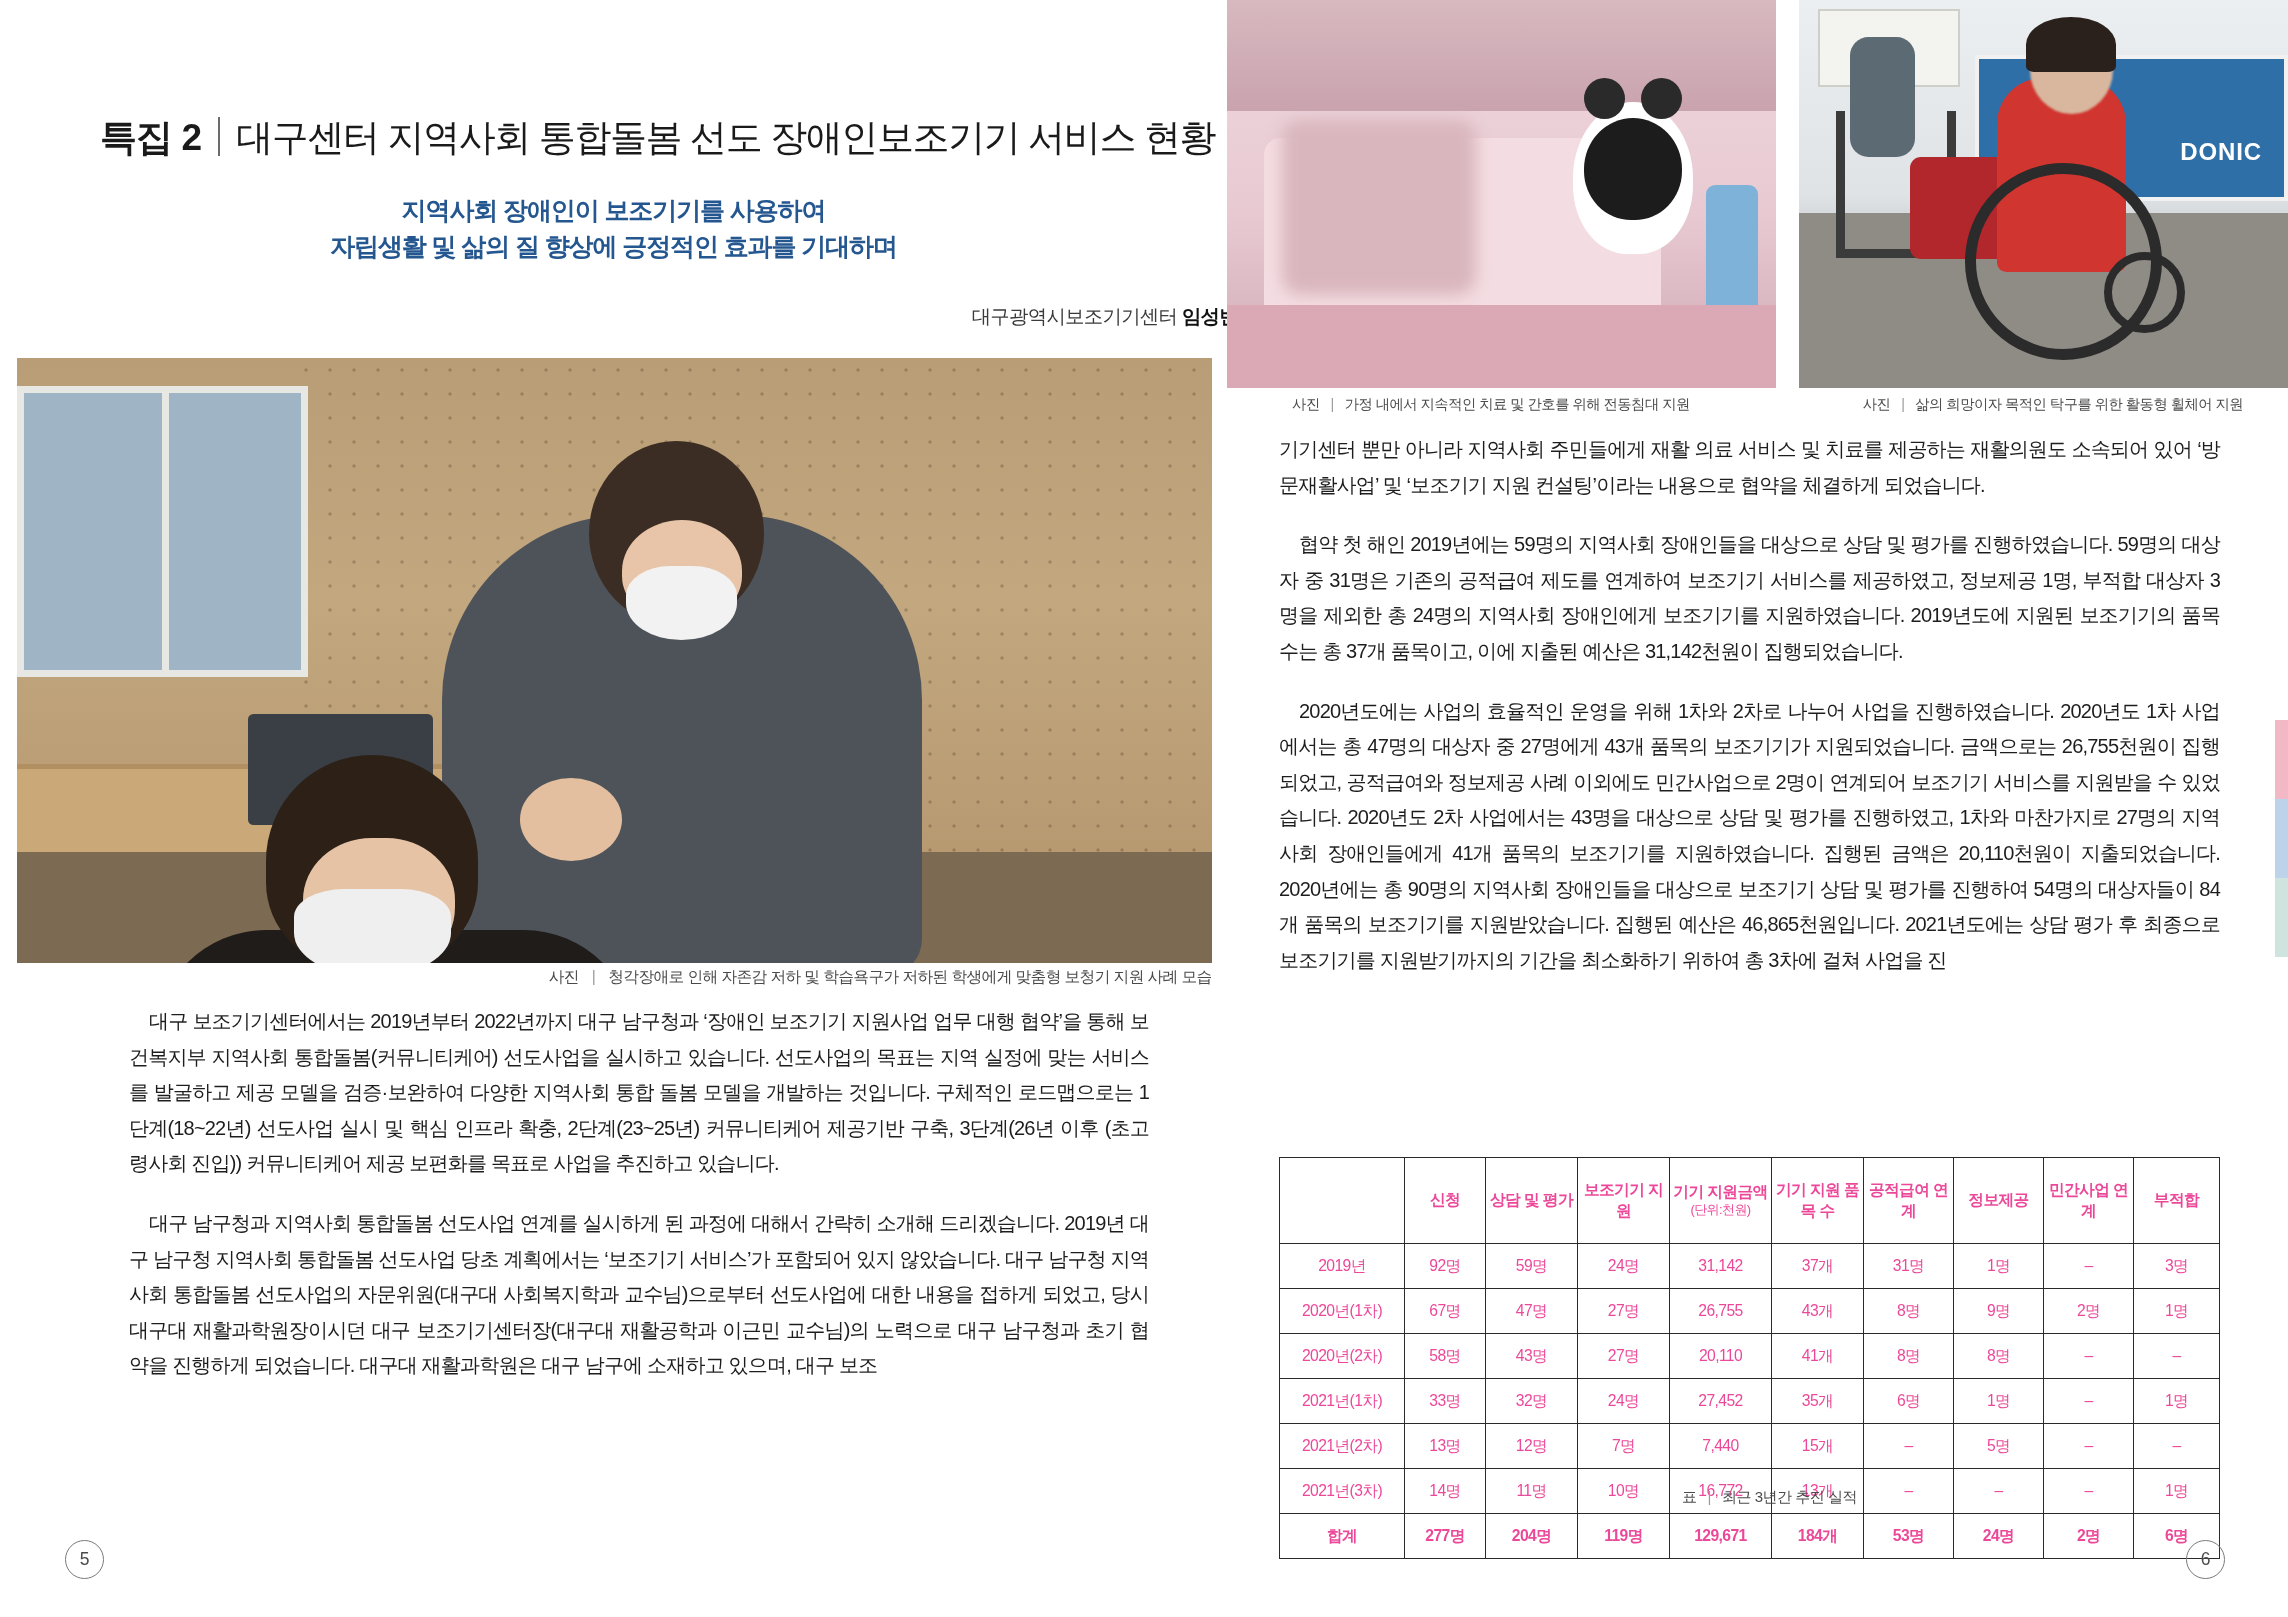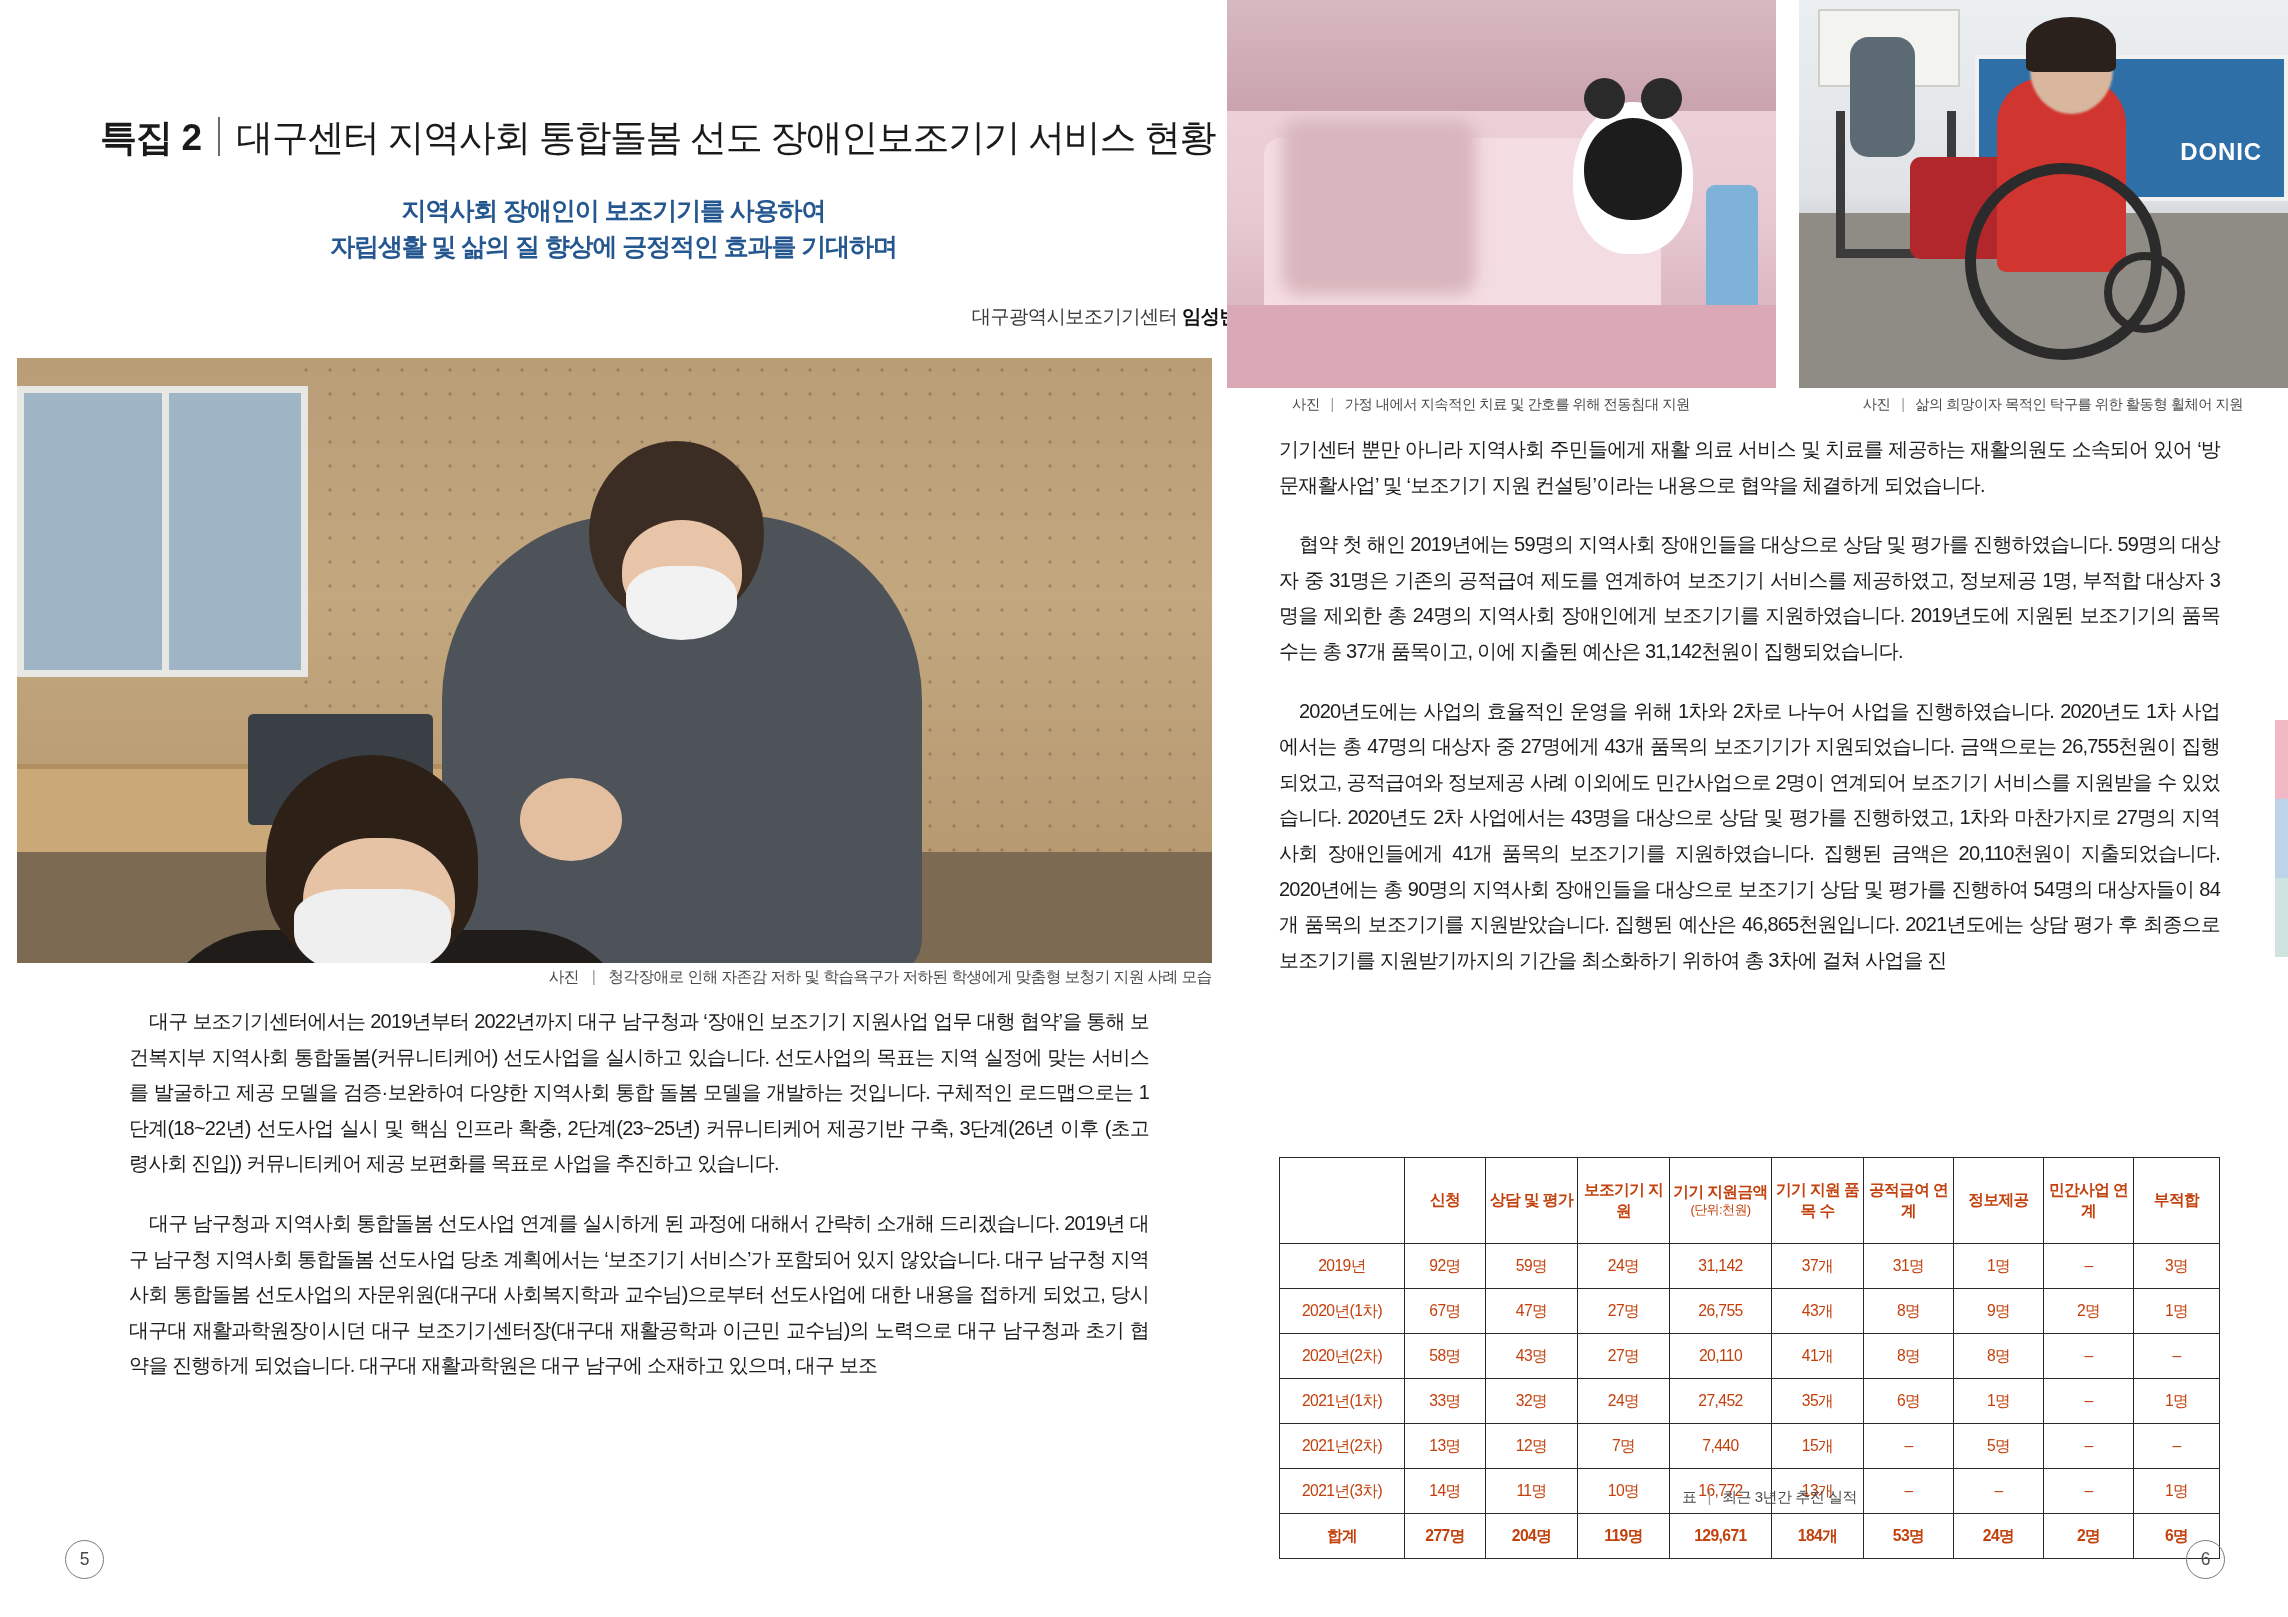--- a/index.html
+++ b/index.html
@@ -196,21 +196,21 @@
   .table-wrap {
     position: absolute;
     left: 52px;
     top: 1157px;
     width: 941px;
   }
   table.stats {
     border-collapse: collapse;
     width: 941px;
     font-size: 15.7px;
-    color: #c2410c;
+    color: #ec4899;
     table-layout: fixed;
   }
   table.stats th, table.stats td {
     border: 0.9px solid #2a2a2a;
     text-align: center;
     padding: 6.5px 1.8px;
     letter-spacing: -0.6px;
   }
   table.stats thead th {
     font-weight: bold;

